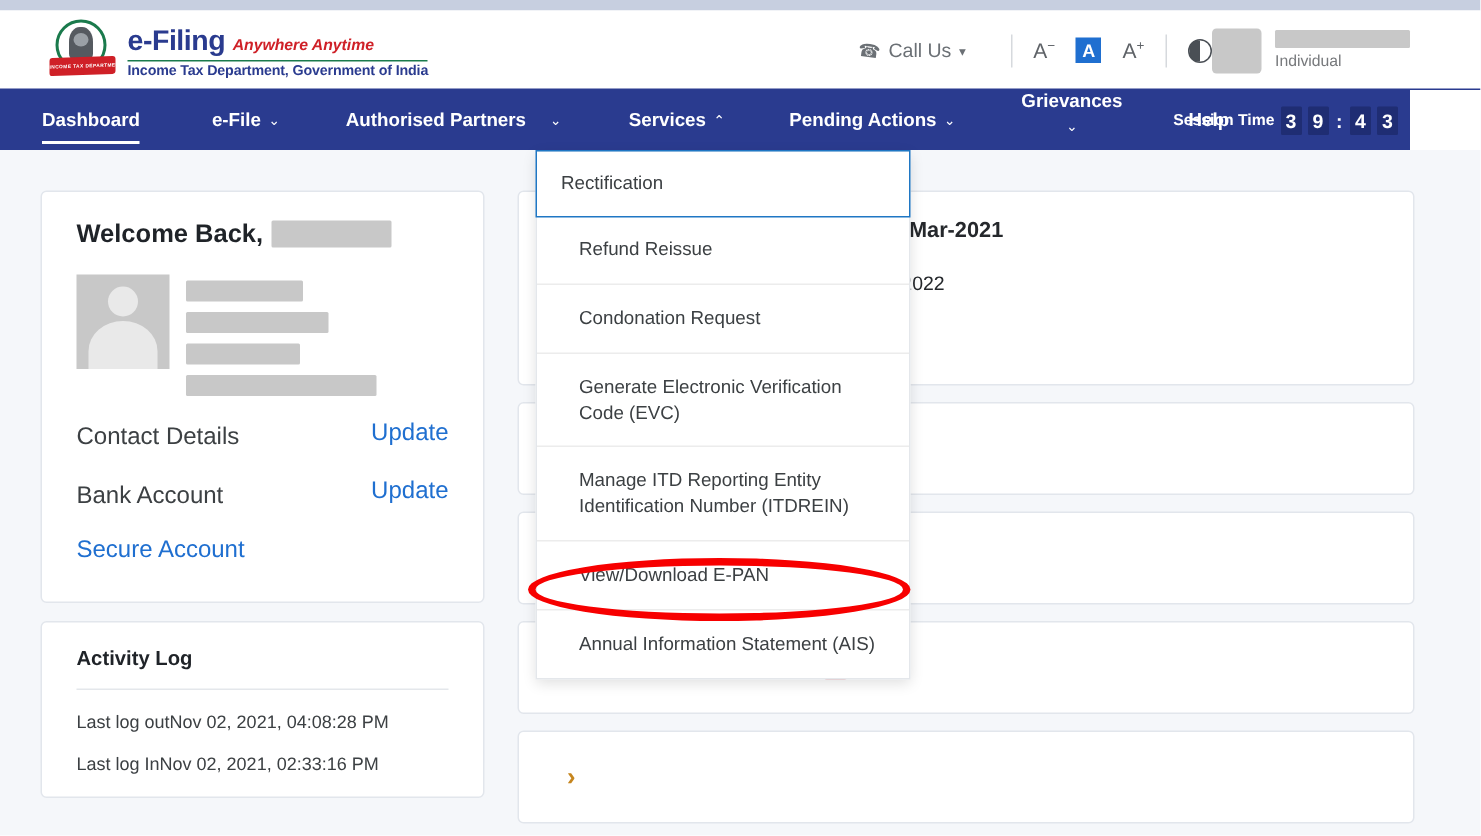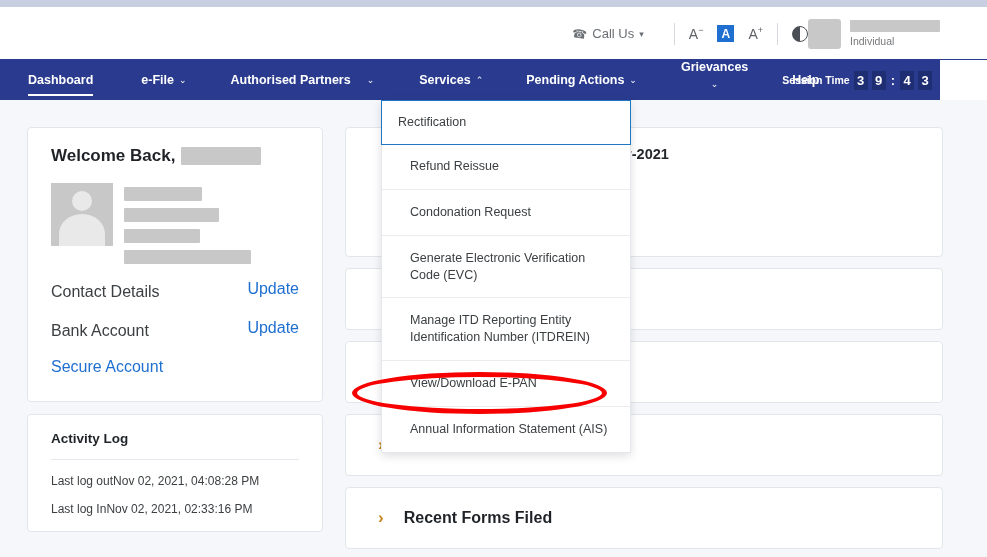--- a/index.html
+++ b/index.html
@@ -226,21 +226,20 @@
   }
 
   
   .dropdown {
     position: absolute; left: 357px; top: 0px;
     width: 250px;
     background: #ffffff;
     border: 1px solid #e4e7eb;
     box-shadow: 0 3px 9px rgba(0,0,0,.13);
     z-index: 40;
-    margin-left: 24px;
   }
   .dd-item {
     font-size: 12.5px; color: #3c4043;
     padding: 14px 18px 14px 28px;
     border-bottom: 1px solid #ececec;
     line-height: 1.35; cursor: pointer;
   }
   .dd-item:last-child { border-bottom: none; }
   .dd-item.focused {
     border: 1.5px solid #1f77c4;
@@ -259,20 +258,37 @@
 </style>
 </head>
 <body>
 
 <div id="app">
 
   <div class="browser-strip"></div>
 
   <div class="header">
 
+    <div class="brand">
+      <div class="emblem">
+        <div class="emblem-ring"></div>
+        <div class="emblem-lion"></div>
+        <div class="emblem-ribbon">
+            <span>INCOME TAX DEPARTMENT</span>
+          </div>
+      </div>
+      <div class="brand-text">
+        <div class="brand-row1">
+          <span class="brand-efiling">e-Filing</span>
+          <span class="brand-tagline">Anywhere Anytime</span>
+        </div>
+        <div class="brand-rule"></div>
+        <div class="brand-dept">Income Tax Department, Government of India</div>
+      </div>
+    </div>
 
     <div class="header-right">
 
       <div class="call-us">
         <span class="phone-ico">☎</span>
         <span>Call Us</span>
         <span class="caret-dn">▾</span>
       </div>
 
       <div class="vrule"></div>
@@ -394,21 +410,20 @@
         <div class="acc-head">
           <span class="acc-chev">›</span>
           <span class="acc-title">Pending Actions</span>
           <span class="badge">0</span>
         </div>
       </div>
 
       <div class="card rcard rcard-5">
         <div class="acc-head">
           <span class="acc-chev">›</span>
-          <span class="acc-title">Recent Forms Filed</span>
         </div>
       </div>
 
     </div>
   </div>
 
   <div class="dropdown" style="top:100px;">
     <div class="dd-item focused">Rectification</div>
     <div class="dd-item">Refund Reissue</div>
     <div class="dd-item">Condonation Request</div>

